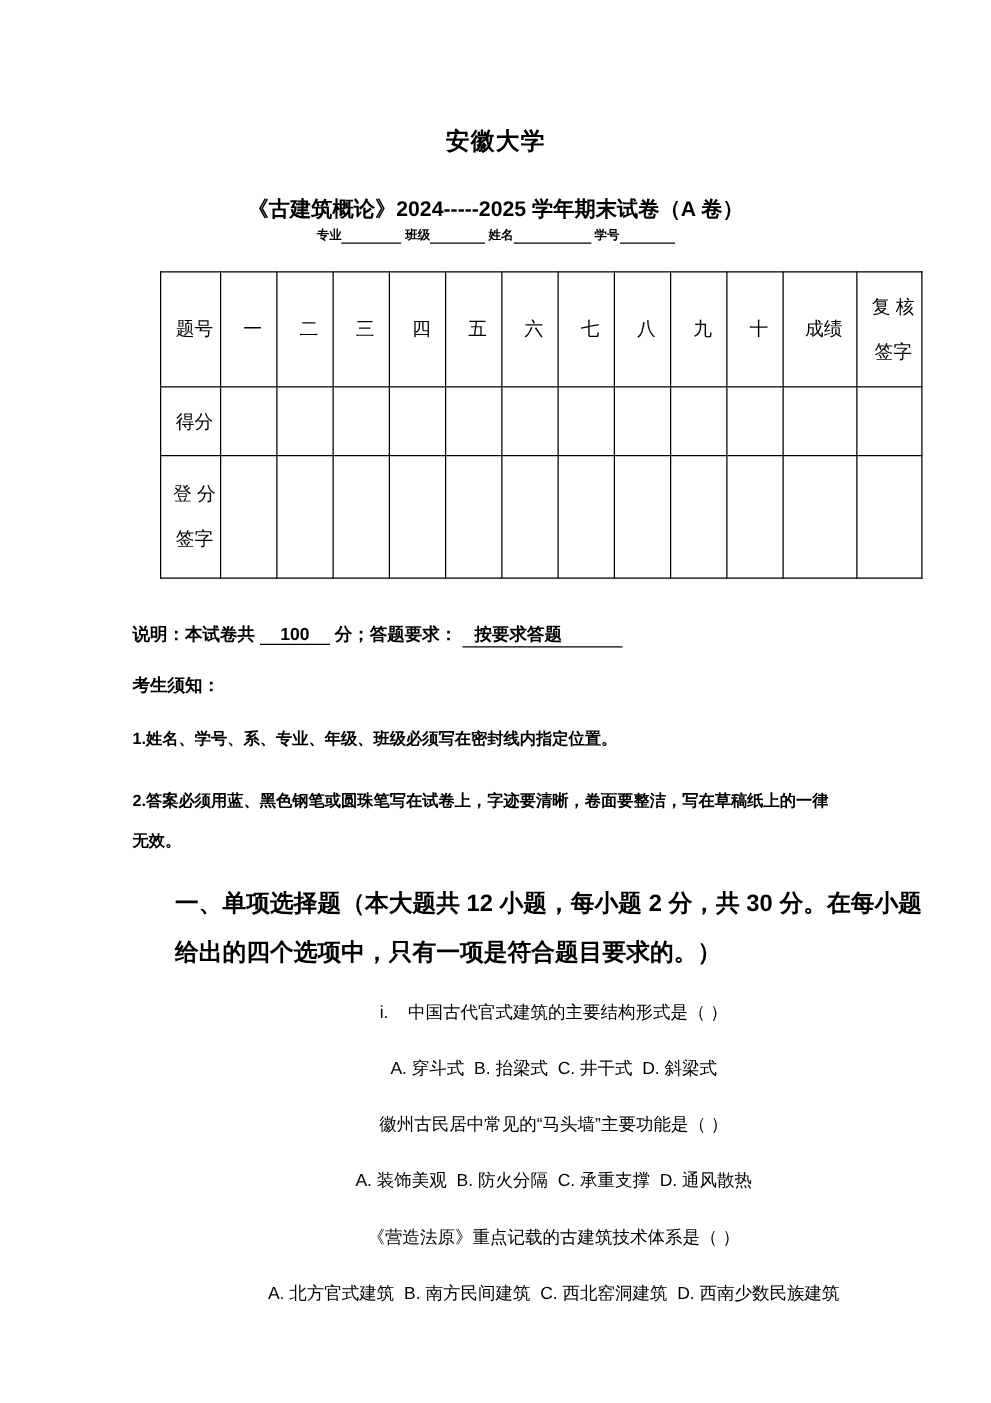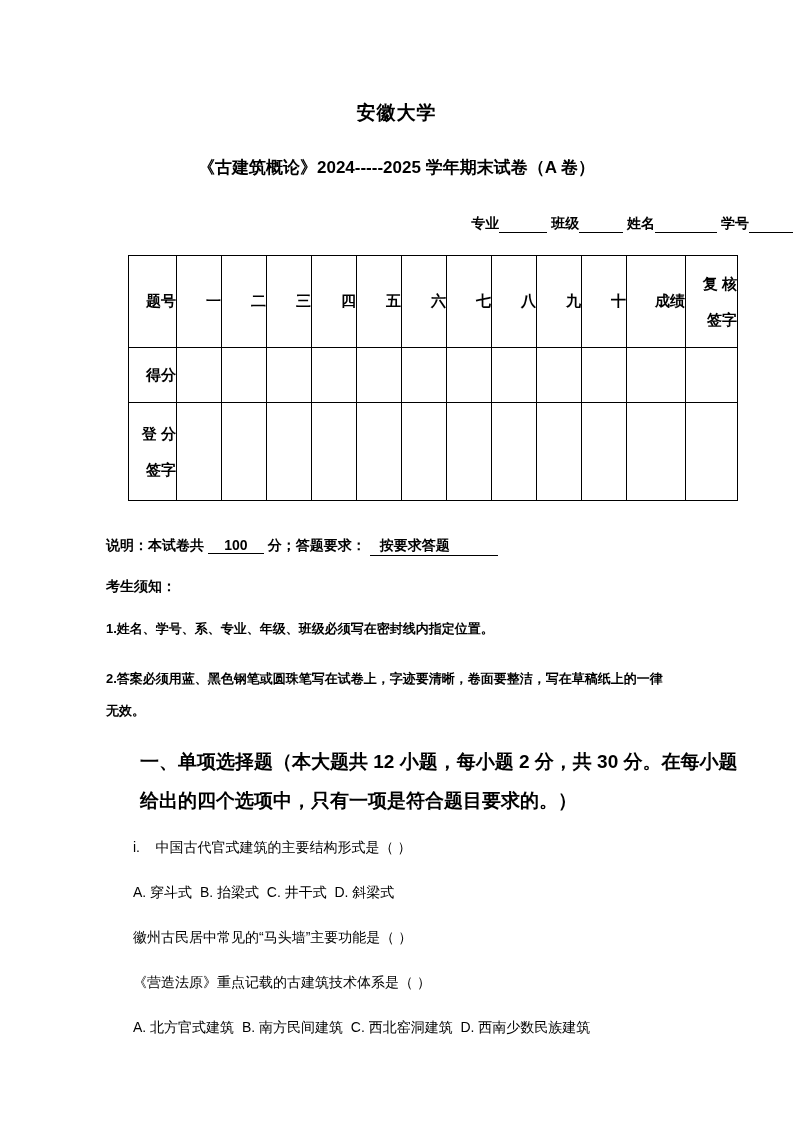--- a/index.html
+++ b/index.html
@@ -20,46 +20,45 @@
     text-align: center;
     font-size: 19px; font-weight: bold;
     letter-spacing: 1px;
   }
   .exam-title {
     text-align: center;
     font-size: 17px; font-weight: bold;
     margin-top: 30px;
   }
   .info-line {
-    text-align: right;
-    font-size: 14px;
-    font-weight: bold;
-    margin-top: 36px;
+    text-align: center;
+    font-size: 10px;
+    font-weight: bold;
   }
   .blank {
     display: inline-block;
     border-bottom: 1.5px solid #000;
     height: 16px;
     vertical-align: bottom;
   }
   .blank.w48 { width: 48px; }
   .blank.w44 { width: 44px; }
   .blank.w62 { width: 62px; }
 
   table.score-table {
     border-collapse: collapse;
     margin-left: 128px;
     margin-top: 22px;
     table-layout: fixed;
   }
   table.score-table td {
     border: 1.5px solid #000;
     font-size: 15px;
-    font-weight: bold;
-    text-align: right;
+    font-weight: normal;
+    text-align: center;
     vertical-align: middle;
     padding-left: 6px;
   }
   .col-label  { width: 48px; }
   .col-num    { width: 45px; }
   .col-score  { width: 59px; }
   .col-review { width: 52px; }
   tr.r-head { height: 92px; }
   tr.r-score { height: 55px; }
   tr.r-sign { height: 98px; padding-left: 48px; }
@@ -103,20 +102,21 @@
     margin-top: 14px;
     width: 605px;
     font-size: 19px;
     font-weight: bold;
     line-height: 2.1;
   }
   .questions {
     margin-left: 133px;
     margin-top: 18px;
     width: 620px;
+    text-align: center;
   }
   .q-line {
     font-size: 14px;
     margin-bottom: 27px;
     white-space: pre-wrap;
   }
 </style>
 </head>
 <body>
 
@@ -199,17 +199,18 @@
     <div class="note">1.姓名、学号、系、专业、年级、班级必须写在密封线内指定位置。</div>
     <div class="note">2.答案必须用蓝、黑色钢笔或圆珠笔写在试卷上，字迹要清晰，卷面要整洁，写在草稿纸上的一律无效。</div>
   </div>
 
   <div class="section-heading">一、单项选择题（本大题共 12 小题，每小题 2 分，共 30 分。在每小题给出的四个选项中，只有一项是符合题目要求的。）</div>
 
   <div class="questions">
     <p class="q-line">i.    中国古代官式建筑的主要结构形式是（ ）</p>
     <p class="q-line">A. 穿斗式  B. 抬梁式  C. 井干式  D. 斜梁式</p>
     <p class="q-line">徽州古民居中常见的“马头墙”主要功能是（ ）</p>
+    <p class="q-line">A. 装饰美观  B. 防火分隔  C. 承重支撑  D. 通风散热</p>
     <p class="q-line">《营造法原》重点记载的古建筑技术体系是（ ）</p>
     <p class="q-line">A. 北方官式建筑  B. 南方民间建筑  C. 西北窑洞建筑  D. 西南少数民族建筑</p>
   </div>
 
 </div>
 
 </body></html>

